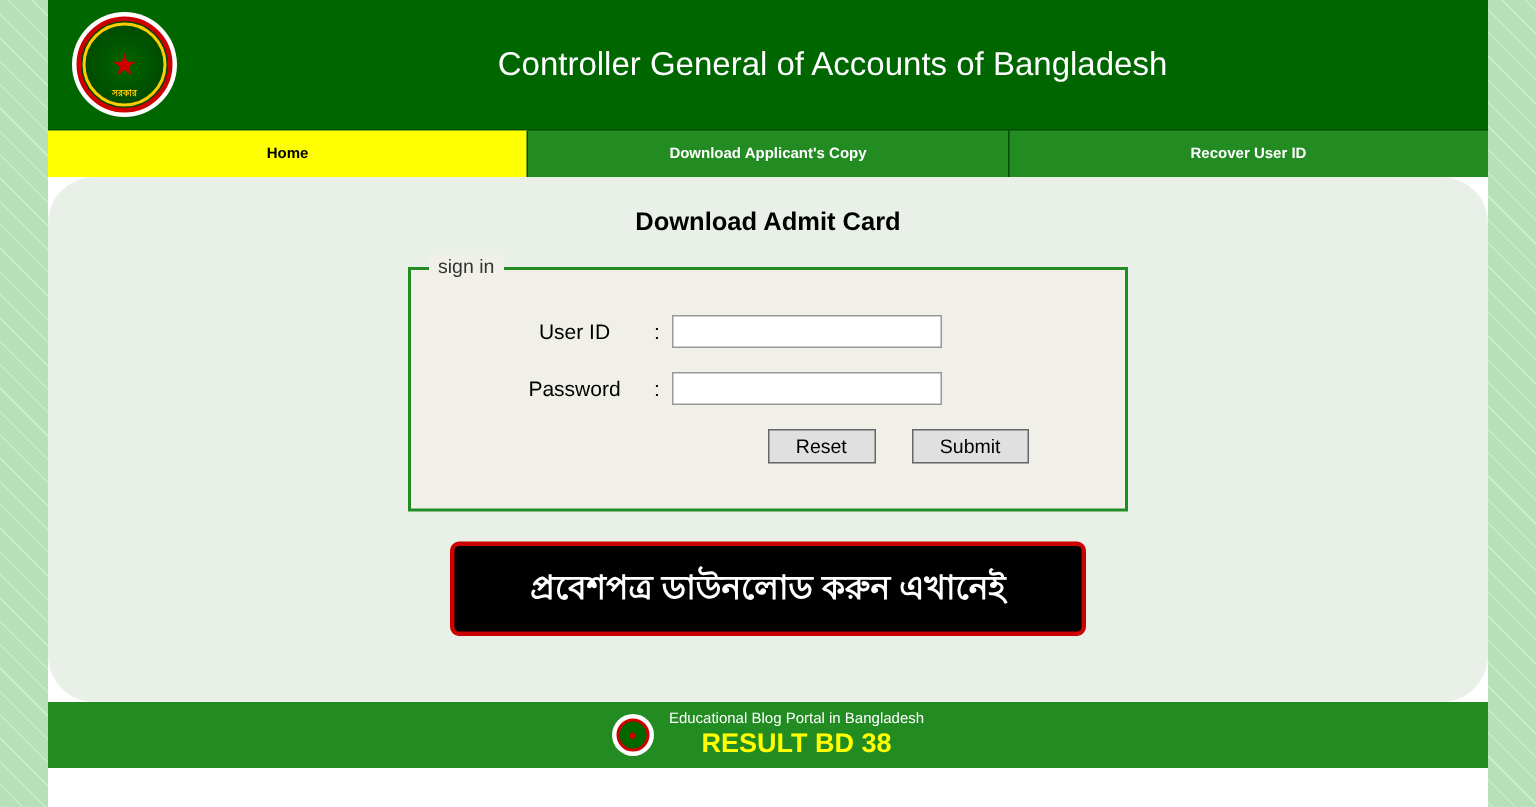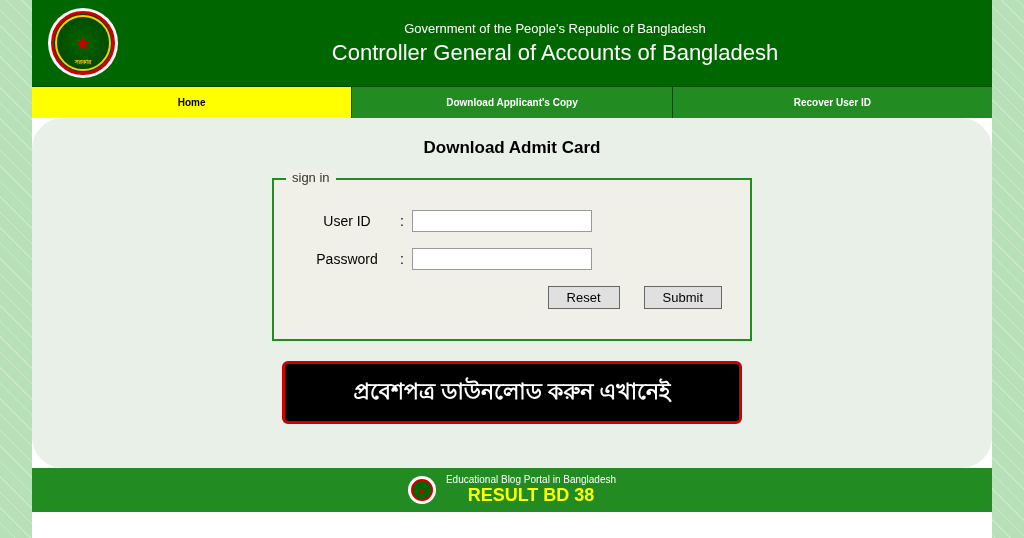--- a/index.html
+++ b/index.html
@@ -125,21 +125,21 @@
       text-align: center;
       font-size: 17px;
       font-weight: bold;
       color: #000;
       margin-bottom: 20px;
     }
     
     .signin-box {
       border: 2px solid #228b22;
       background: #f0f0e8;
-      padding: 30px 28px;
+      padding: 30px 64px;
       width: 480px;
       margin: 0 auto;
       position: relative;
     }
     .signin-legend {
       position: absolute;
       top: -10px;
       left: 12px;
       background: #f0f0e8;
       padding: 0 6px;
@@ -180,21 +180,21 @@
       font-size: 13px;
       cursor: pointer;
       border: 1px solid #666;
       background: #e0e0e0;
     }
     
     .banner {
       background: #000;
       border: 3px solid #cc0000;
       border-radius: 6px;
-      width: 460px;
+      width: 424px;
       margin: 20px auto 0;
       padding: 10px 20px;
       text-align: center;
     }
     .banner-text {
       color: #fff;
       font-size: 22px;
       font-weight: bold;
       font-family: 'Arial', sans-serif;
     }
@@ -250,21 +250,20 @@
 
   <div class="header">
     <div class="logo-circle">
       <div class="logo-inner">
         <div class="logo-ring"></div>
         <span class="logo-star">★</span>
         <span class="logo-text-bottom">সরকার</span>
       </div>
     </div>
     <div class="header-text">
-      <div class="header-subtitle">Government of the People's Republic of Bangladesh</div>
       <div class="header-title">Controller General of Accounts of Bangladesh</div>
     </div>
   </div>
 
   <nav class="nav">
     <a class="nav-item active">Home</a>
     <a class="nav-item">Download Applicant's Copy</a>
     <a class="nav-item">Recover User ID</a>
   </nav>
 

